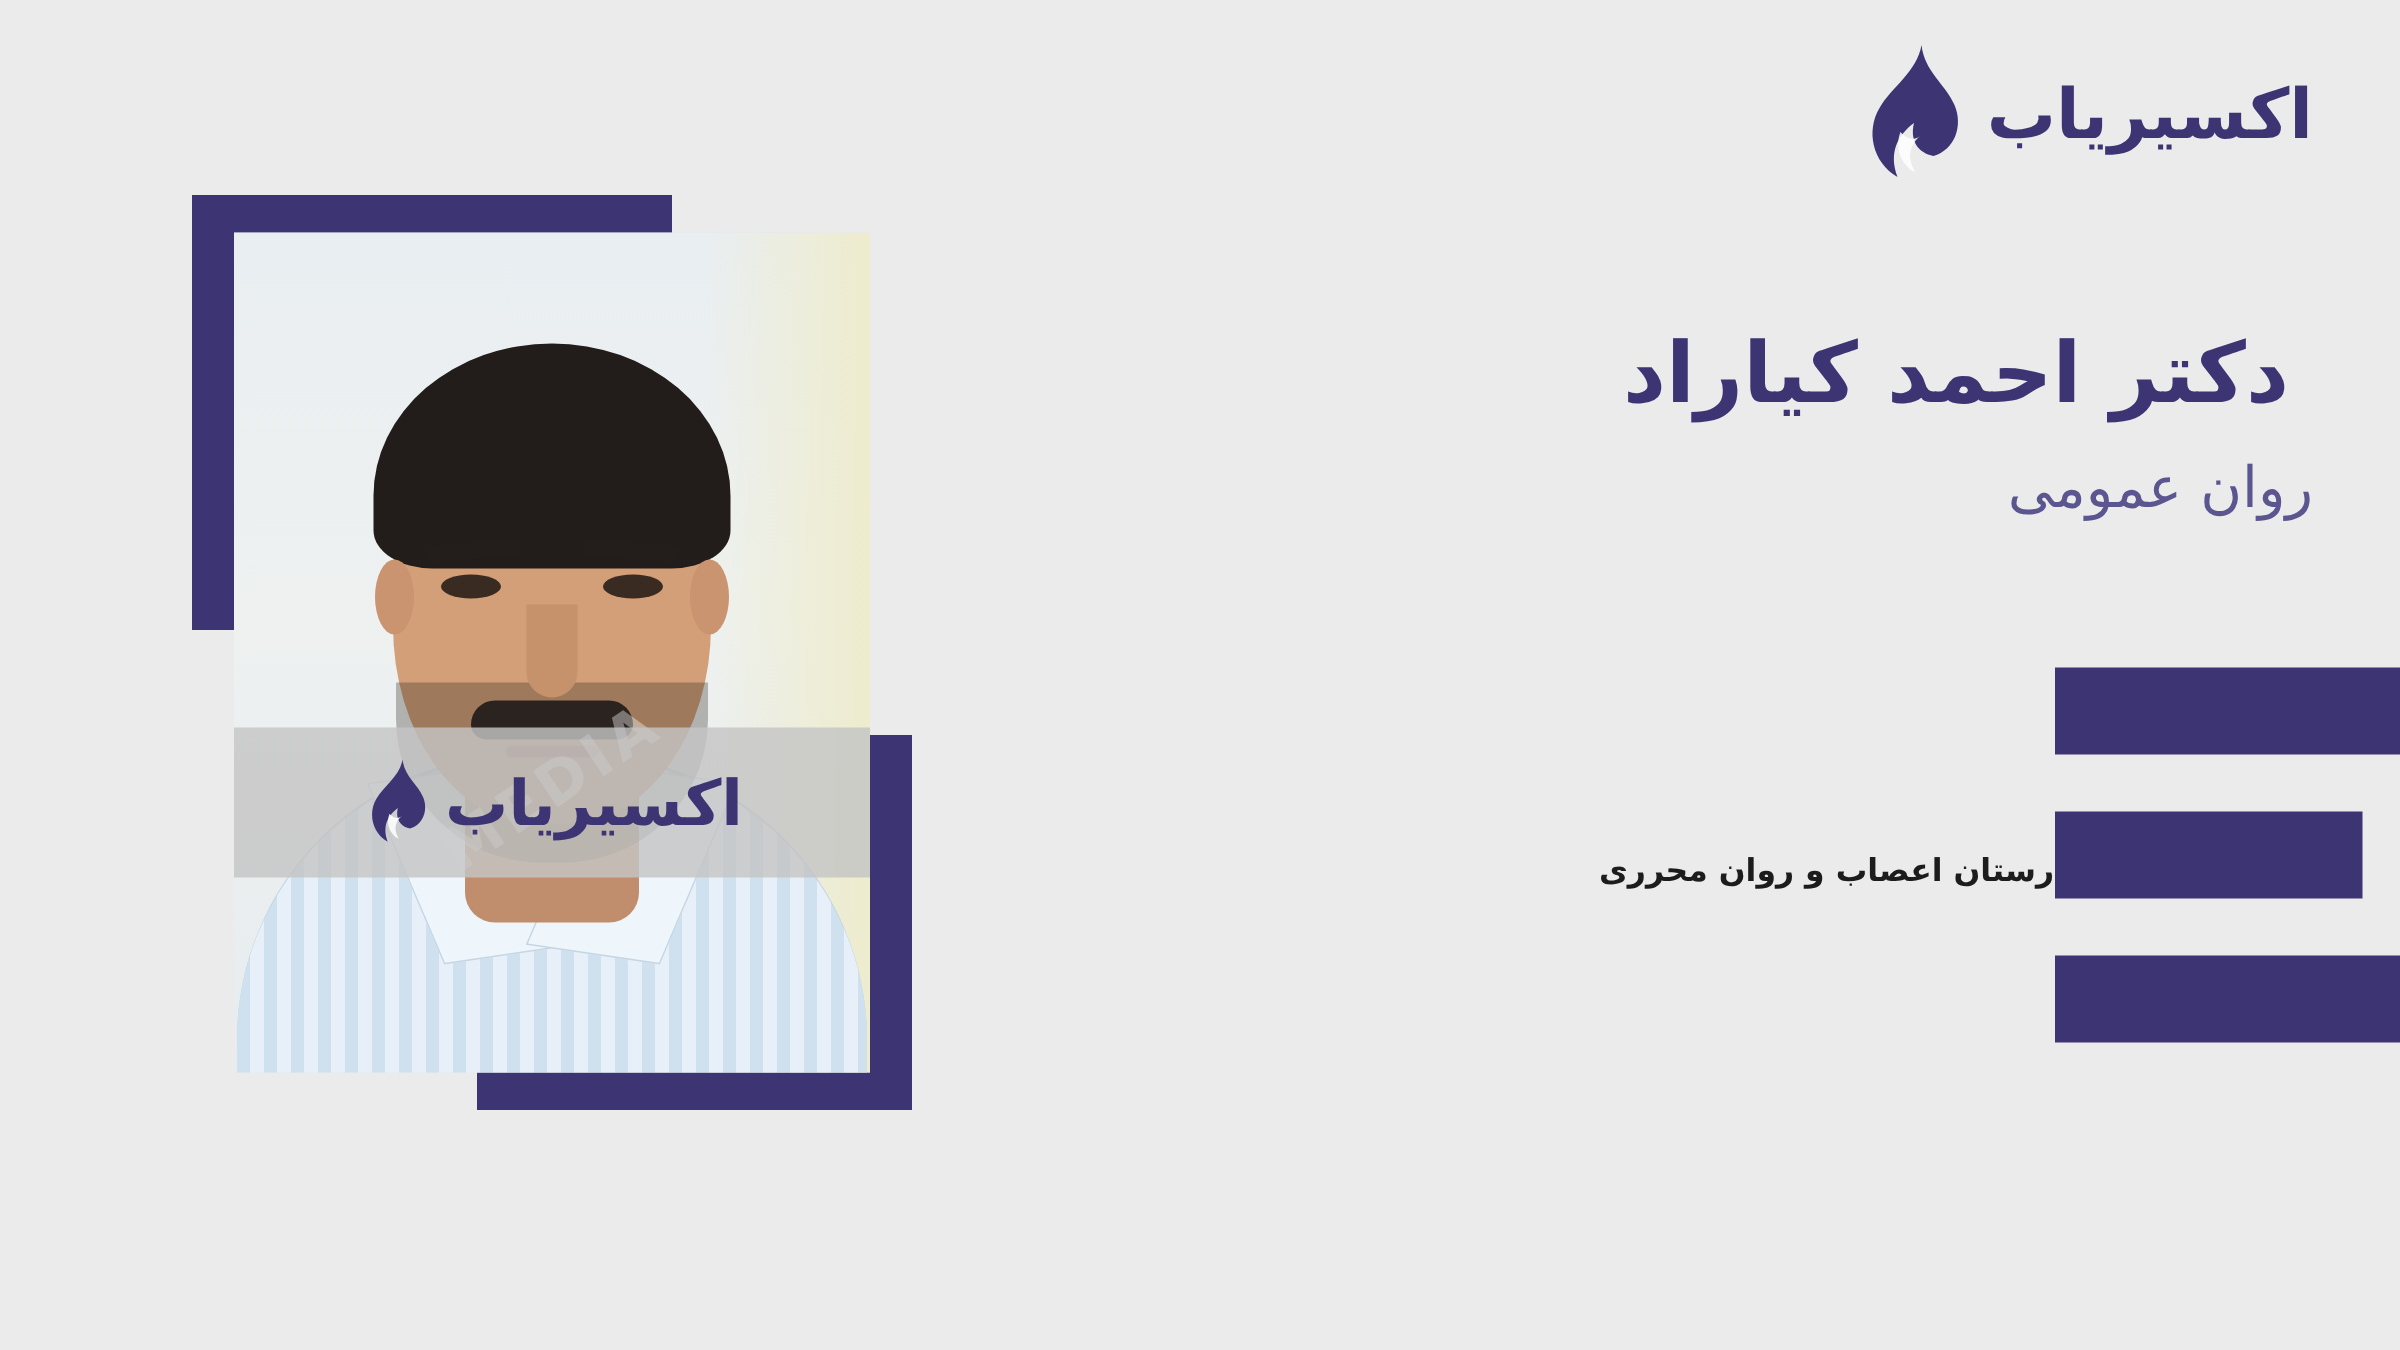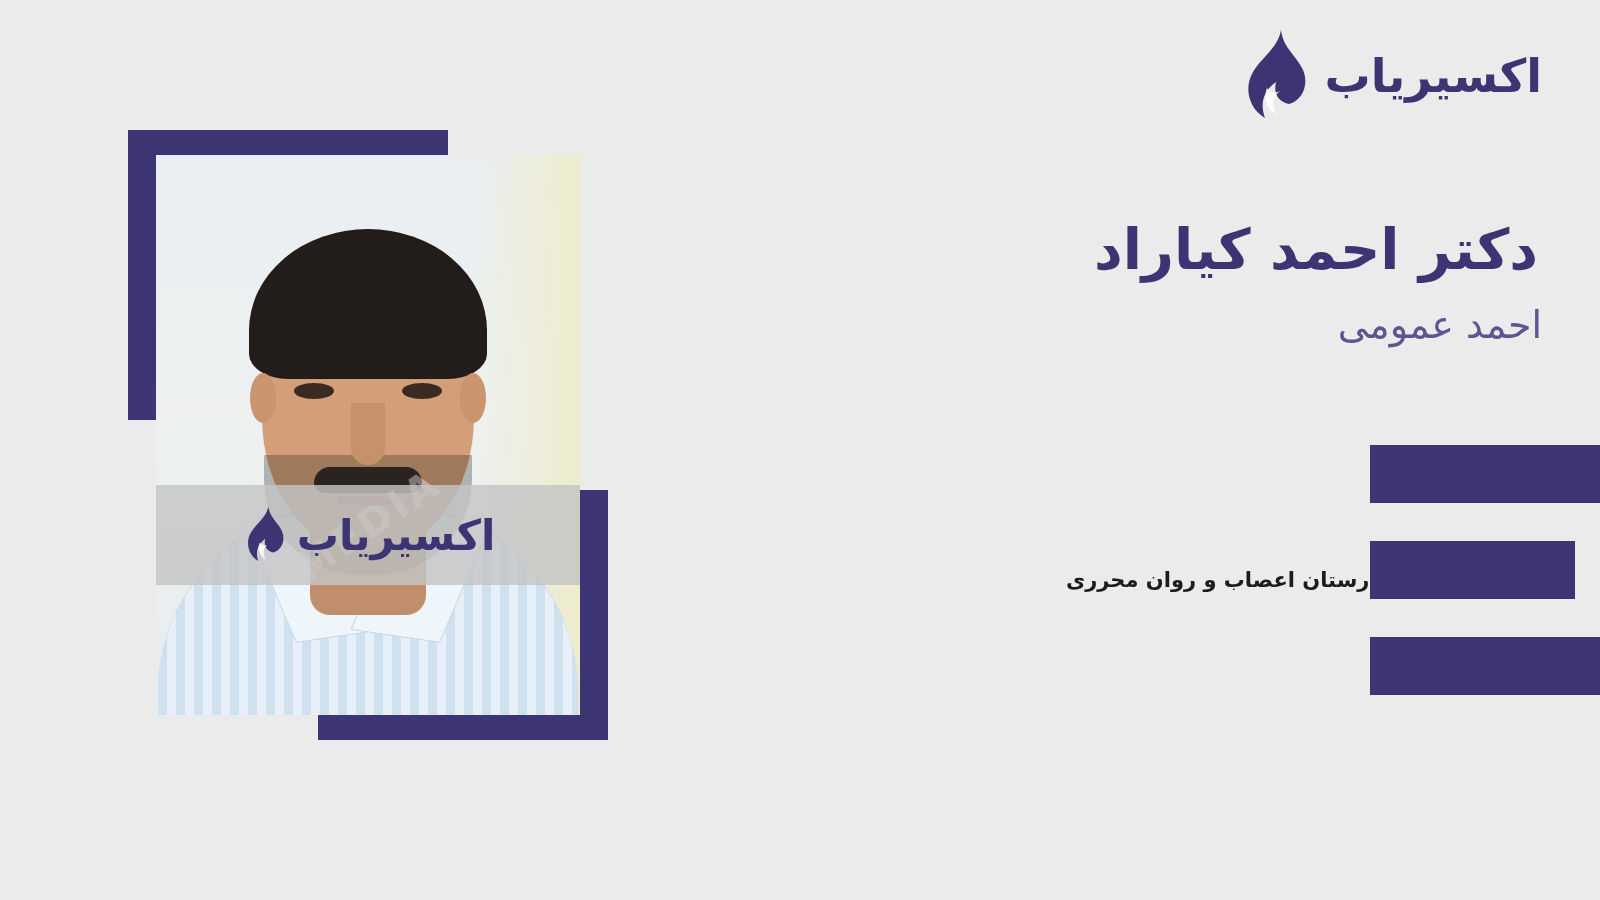--- a/index.html
+++ b/index.html
@@ -255,21 +255,21 @@
     right: 58px;
     top: 215px;
     width: 720px;
     text-align: right;
     direction: rtl;
   }
   .doctor-name {
     font-size: 56px;
     font-weight: 700;
     color: #3d3473;
-    margin: 0 4px 16px 0;
+    margin: 0 16px 16px 0;
     line-height: 1.25;
   }
   .specialty {
     font-size: 38px;
     font-weight: 400;
     color: #5b5590;
     margin: 0;
     line-height: 1.3;
   }
   .address {
@@ -343,21 +343,21 @@
       <svg class="wm-flame" viewBox="0 0 74 96" aria-hidden="true">
         <path d="M44 2 C41 20 24 30 16 44 C7 59 11 80 28 90 C22 74 28 62 39 54 C36 66 42 74 52 76 C66 72 72 56 66 42 C60 28 46 20 44 2 Z" fill="#3d3473"></path>
         <path d="M30 60 C26 70 30 82 40 87 C34 77 36 68 44 62 C40 66 34 65 30 60 Z" fill="#ffffff" opacity="0.85"></path>
       </svg>
     </div>
   </div>
 </div>
 
 <div class="info">
   <h1 class="doctor-name">دکتر احمد کیاراد</h1>
-  <div class="specialty">احمد عمومی</div>
+  <div class="specialty">روان عمومی</div>
 </div>
 
 <div class="address">دروازه قرآن بیمارستان اعصاب و روان محرری</div>
 
 <div class="bars">
   <div class="bar b1"></div>
   <div class="bar b2"></div>
   <div class="bar b3"></div>
 </div>
 

